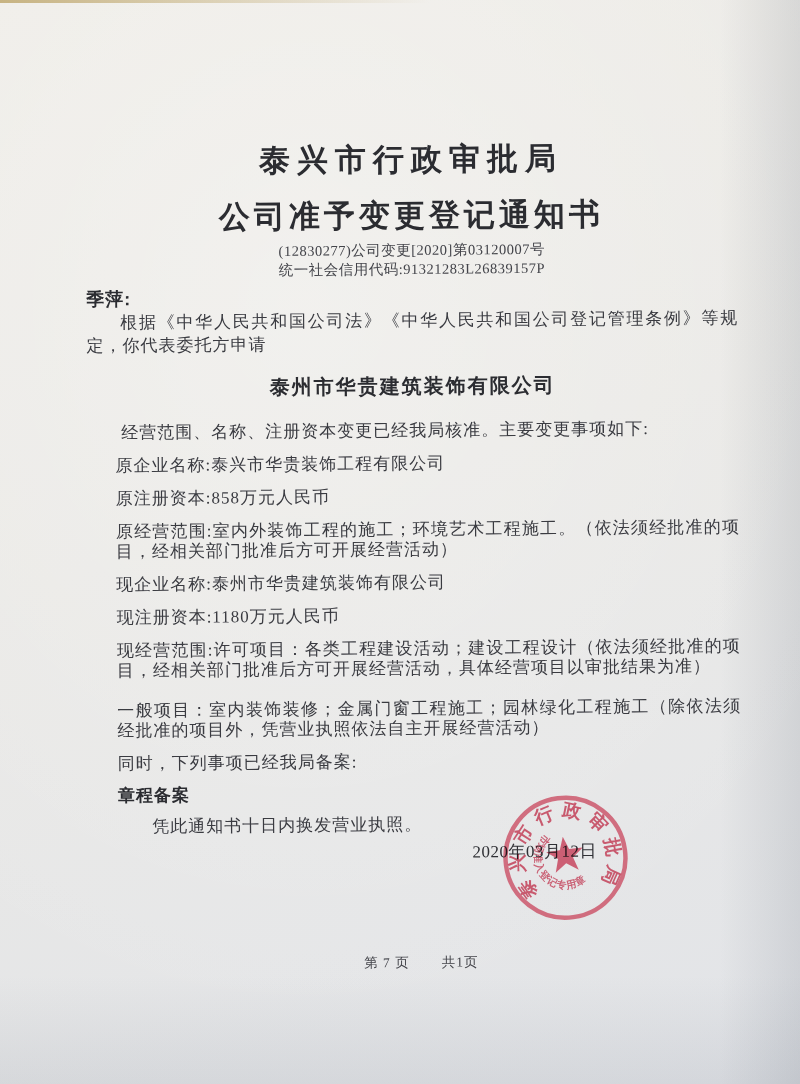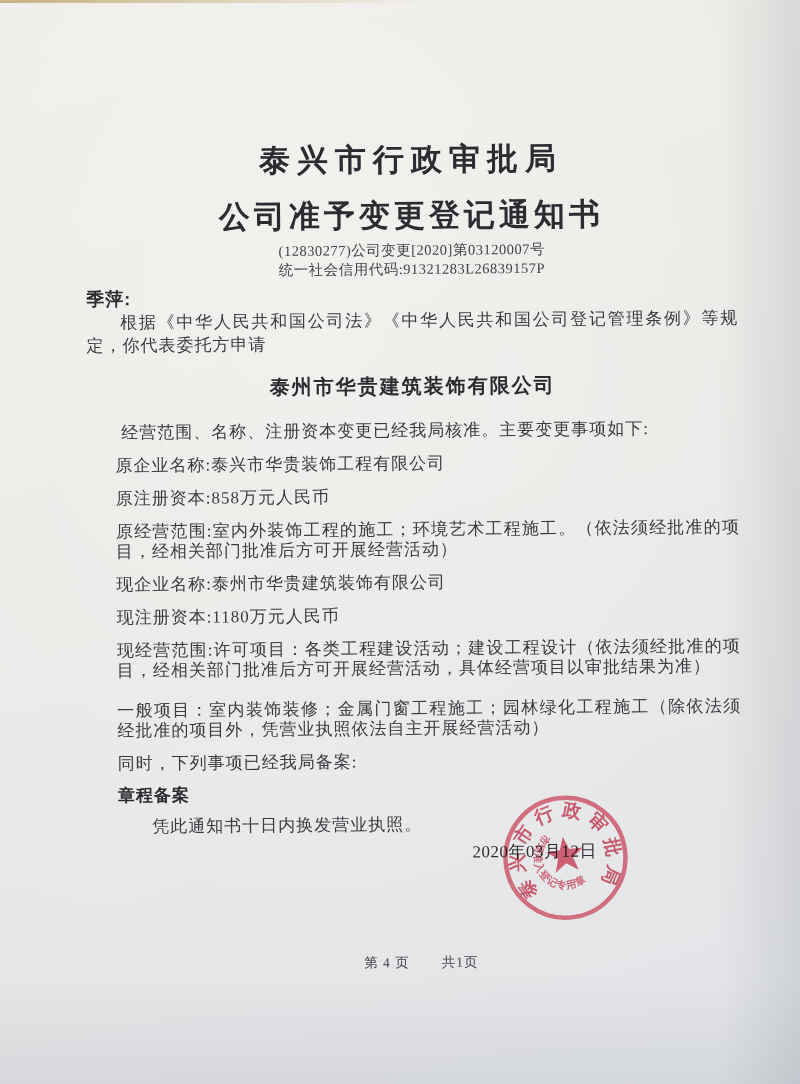--- a/index.html
+++ b/index.html
@@ -143,16 +143,16 @@
           <textPath href="#outerArc" startOffset="6">泰兴市行政审批局</textPath>
         </text>
         <text font-family="'Liberation Sans','DejaVu Sans',sans-serif" font-size="12.5" font-weight="700" fill="#c23d56" opacity="0.85" letter-spacing="1">
           <textPath href="#innerArc" startOffset="2">市场准入登记专用章</textPath>
         </text>
         <polygon fill="#c43a54" opacity="0.85" points="100,74 105.8,90.0 122.8,90.2 109.3,100.5 114.3,116.8 100,106.8 85.7,116.8 90.7,100.5 77.2,90.2 94.2,90.0"></polygon>
       </svg>
     </div>
 
     <div class="footer">
-      <span>第 4 页</span><span class="gap"></span><span>共1页</span>
+      <span>第 7 页</span><span class="gap"></span><span>共1页</span>
     </div>
   </div>
 </div>
 
 </body></html>

